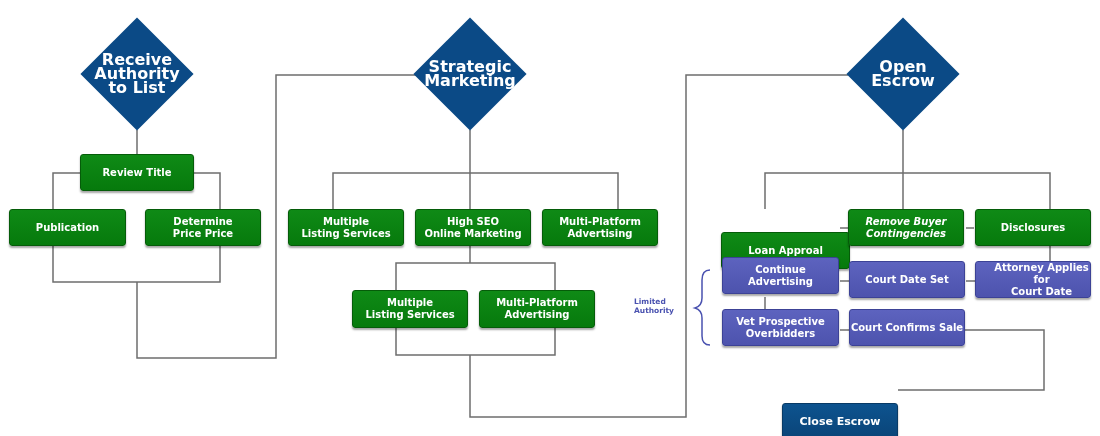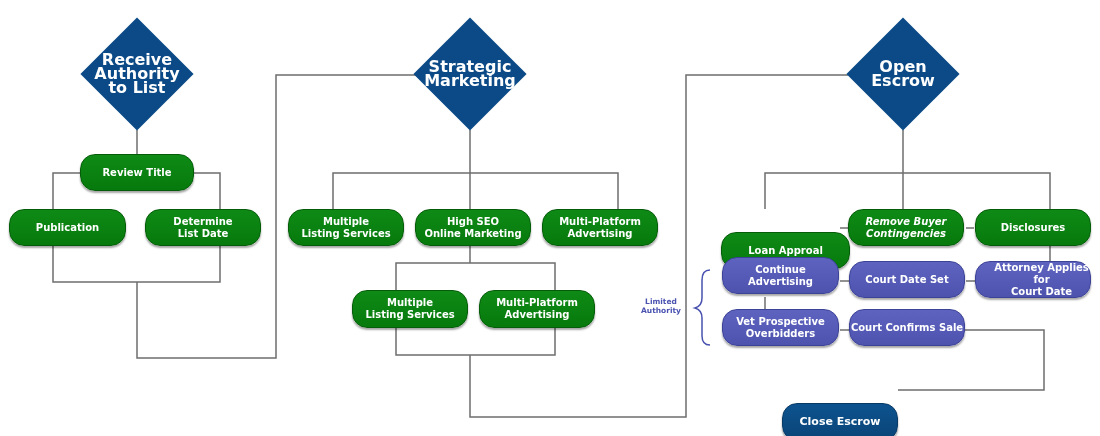--- a/index.html
+++ b/index.html
@@ -1,25 +1,25 @@
 <!DOCTYPE html>
 <html><head>
 <meta charset="utf-8">
 <style>
   html, body { margin:0; padding:0; background:#ffffff; }
   body { width:1100px; height:436px; position:relative; overflow:hidden; font-family:"DejaVu Sans", sans-serif; }
   #lines { position:absolute; left:0; top:0; width:1100px; height:436px; }
   .diamond { position:absolute; width:112px; height:112px; }
   .diamond .shape { position:absolute; left:16px; top:16px; width:80px; height:80px; background:#0b4a86; transform:rotate(45deg); }
   .diamond .label { position:absolute; left:0; top:0; width:112px; height:112px; display:flex; align-items:center; justify-content:center; text-align:center; color:#fff; font-weight:bold; font-size:16px; line-height:14px; white-space:pre-line; }
-  .box { position:absolute; display:flex; align-items:center; justify-content:center; text-align:center; color:#fff; font-weight:bold; font-size:10px; line-height:12px; border-radius:15px; white-space:pre-line; box-sizing:border-box; }
+  .box { position:absolute; display:flex; align-items:center; justify-content:center; text-align:center; color:#fff; font-weight:bold; font-size:10px; line-height:12px; border-radius:3px; white-space:pre-line; box-sizing:border-box; }
   .green { background:linear-gradient(#0f8a16, #067a0c); border:1px solid #055c09; box-shadow:0 2px 2px rgba(0,0,0,0.35); }
   .purple { background:linear-gradient(#5d63bf, #4d53ad); border:1px solid #3c4296; box-shadow:0 2px 2px rgba(0,0,0,0.35); }
   .navy { background:linear-gradient(#0d538f, #0a4477); border:1px solid #083a66; box-shadow:0 2px 2px rgba(0,0,0,0.4); font-size:11px;margin-top:32px; }
-  .annot { position:absolute; color:#4a52b0; font-size:7.5px; line-height:9px; text-align:center; font-weight:bold; white-space:pre-line; }
+  .annot { position:absolute; color:#4a52b0; font-size:7.5px; line-height:9px; font-weight:bold; white-space:pre-line; }
 </style>
 </head>
 <body>
 
 <svg id="lines" xmlns="http://www.w3.org/2000/svg">
   <g fill="none" stroke="#6e6e6e" stroke-width="1.5">
 
     <path d="M137 130 V154"></path>
     <path d="M80 173 H53 V210"></path>
     <path d="M194 173 H220 V210"></path>
@@ -49,21 +49,21 @@
 
 <div class="diamond" style="left:81px; top:18px;">
   <div class="shape"></div>
   <div class="label">Receive
 Authority
 to List</div>
 </div>
 <div class="box green" style="left:80px; top:154px; width:114px; height:37px;">Review Title</div>
 <div class="box green" style="left:9px; top:209px; width:117px; height:37px;text-align:right;">Publication</div>
 <div class="box green" style="left:145px; top:209px; width:116px; height:37px;">Determine
-List Date</div>
+Price Price</div>
 
 <div class="diamond" style="left:414px; top:18px;">
   <div class="shape"></div>
   <div class="label">Strategic
 Marketing</div>
 </div>
 <div class="box green" style="left:288px; top:209px; width:116px; height:37px;">Multiple
 Listing Services</div>
 <div class="box green" style="left:415px; top:209px; width:116px; height:37px;">High SEO
 Online Marketing</div>

